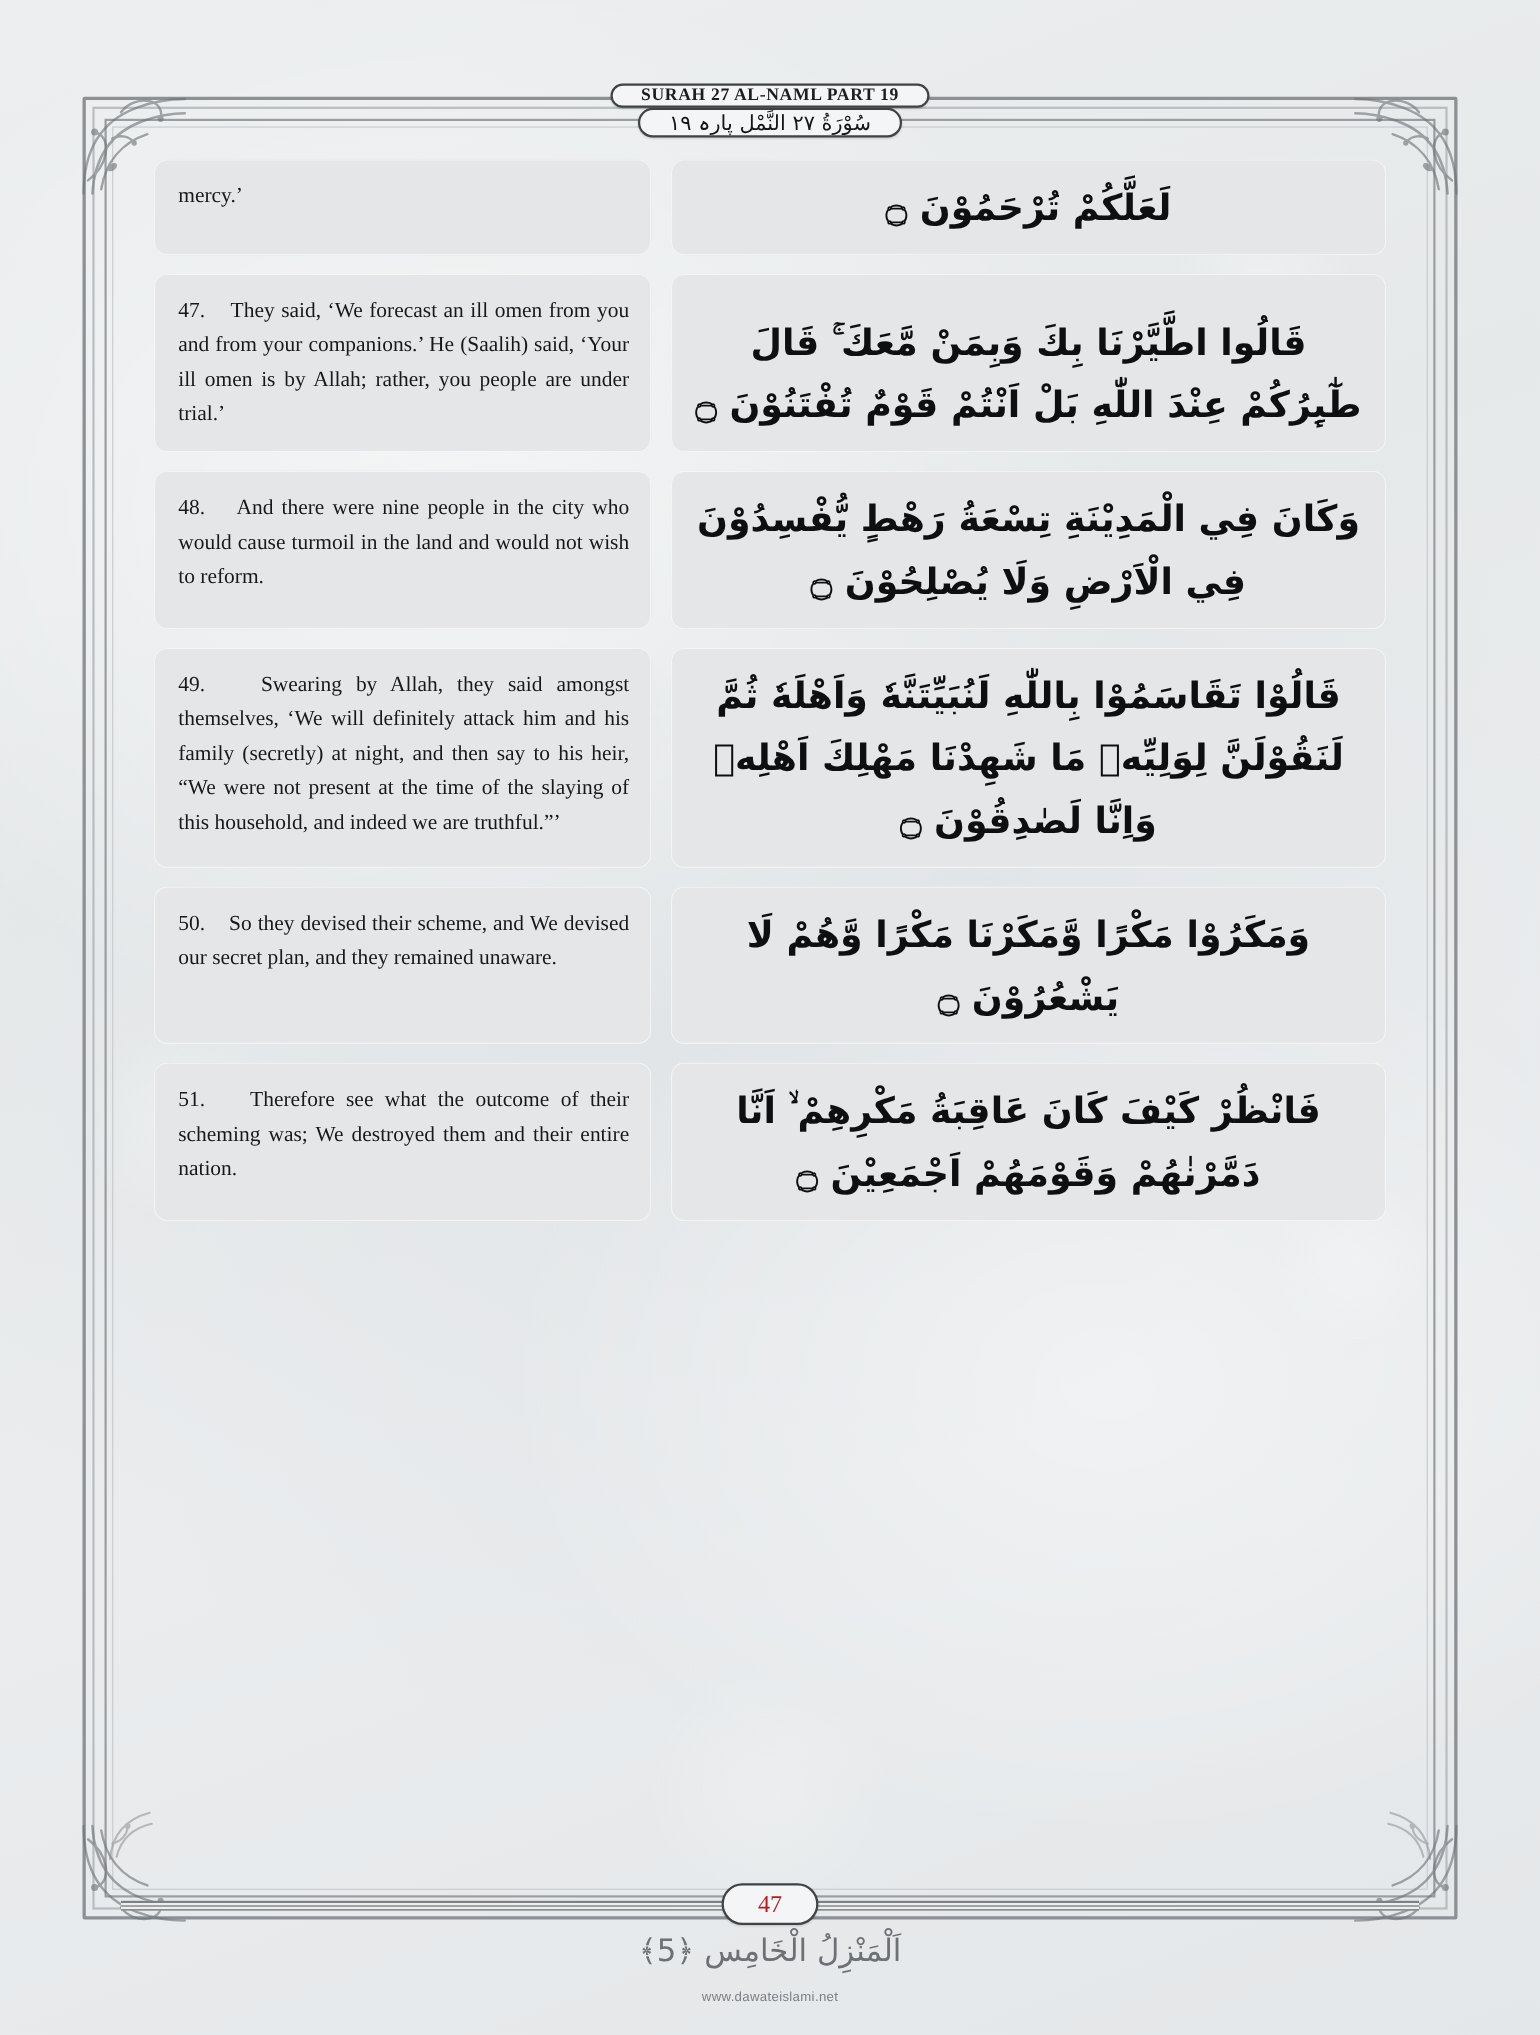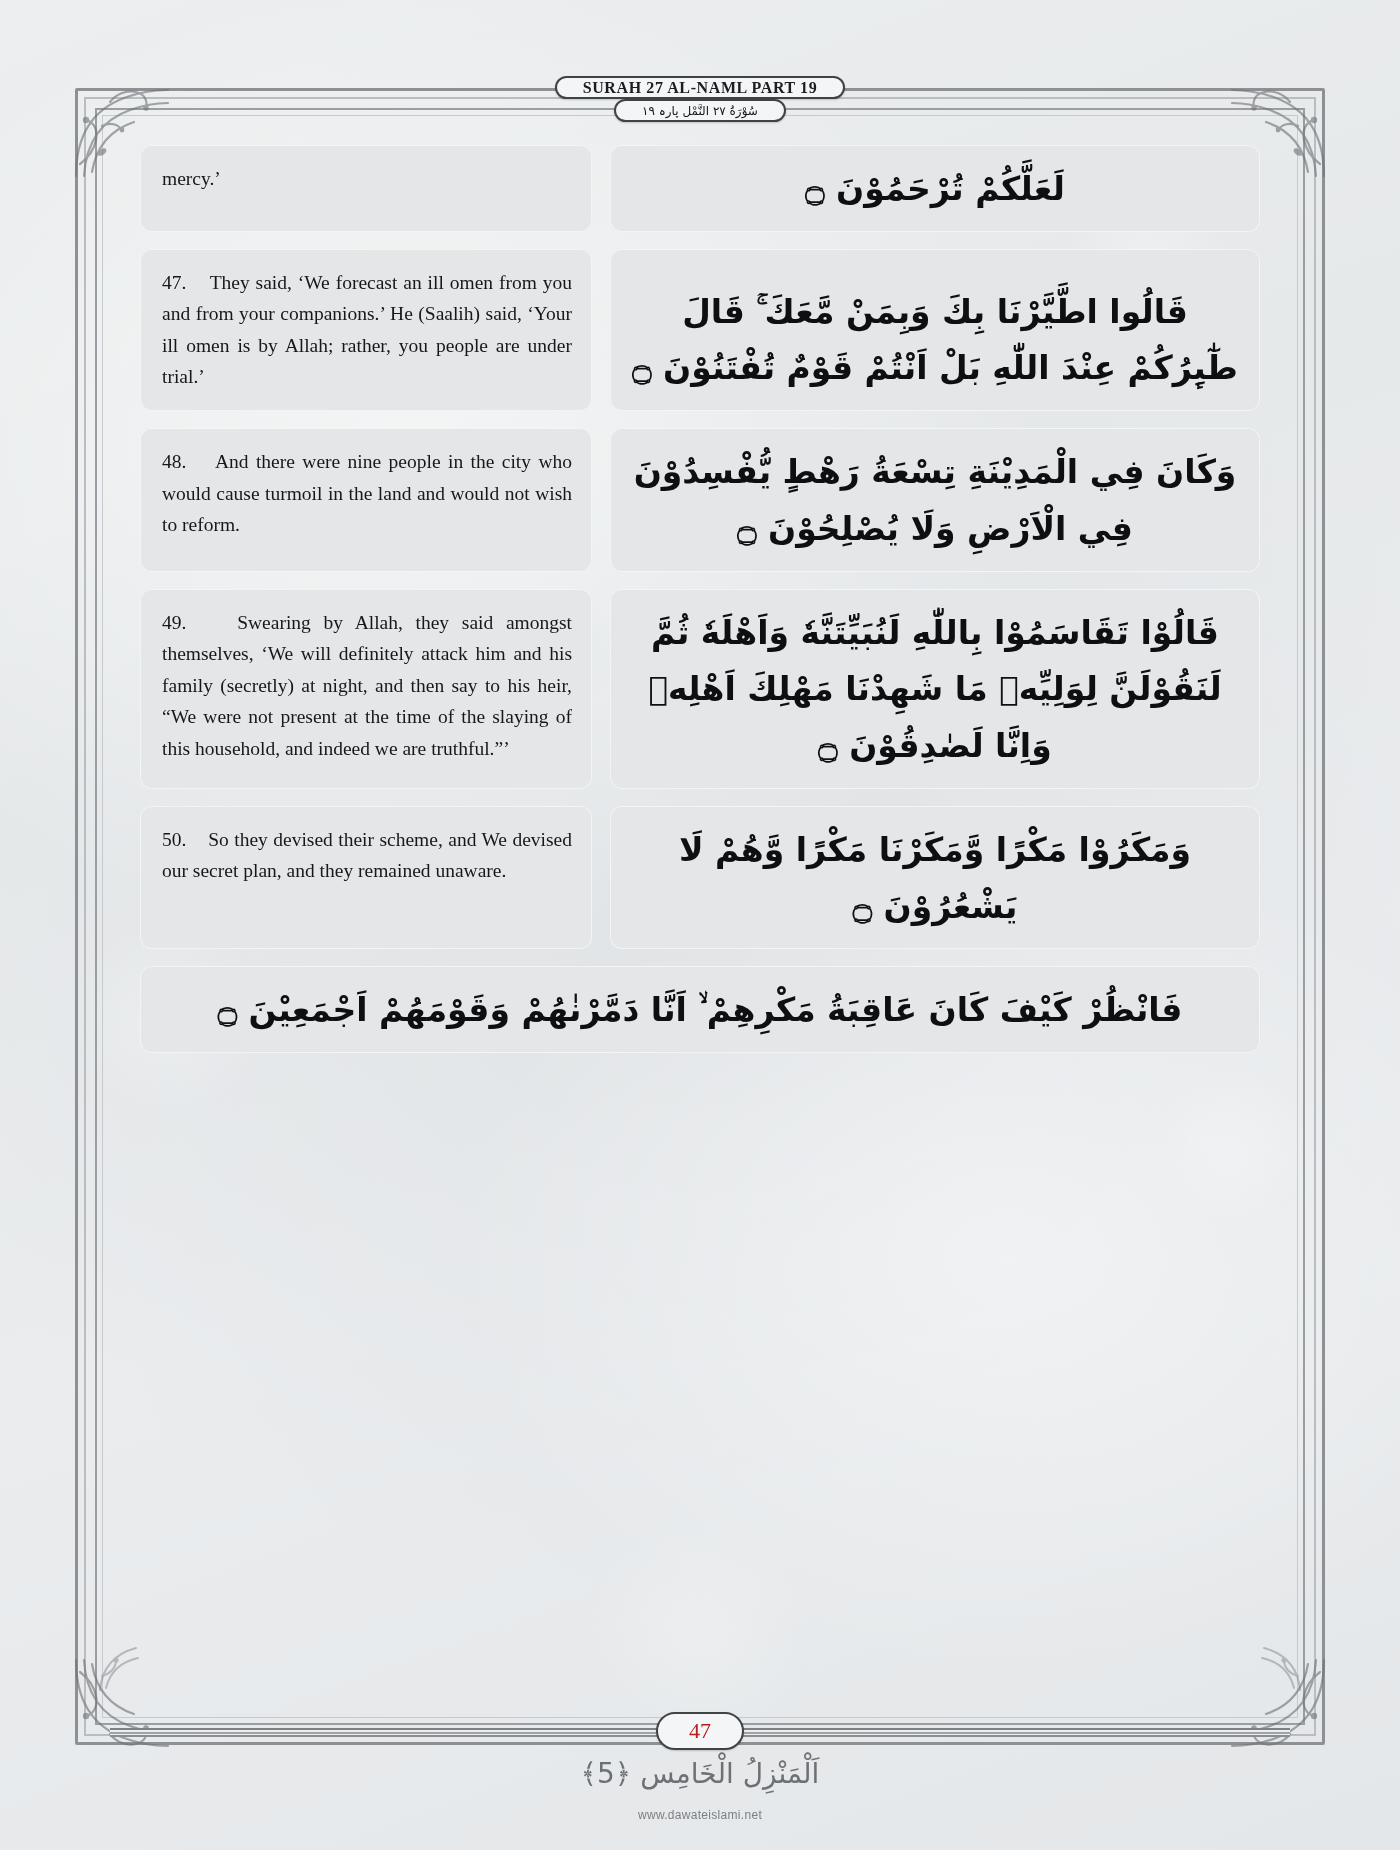--- a/index.html
+++ b/index.html
@@ -71,21 +71,21 @@
     border-radius:26px;
     height:34px;
     display:flex;align-items:center;justify-content:center;
     padding:0 26px;
     box-shadow:0 1px 2px rgba(0,0,0,.18);
     position:relative;z-index:4;
   }
   .cartouche-en{letter-spacing:.6px;font-size:16px;font-weight:bold;color:#1b1e20;white-space:nowrap;}
   .cartouche-ar{
     font-family:"DejaVu Sans","Liberation Sans",sans-serif;
-    font-size:12px;color:#14171a;white-space:nowrap;direction:rtl;
+    font-size:19px;color:#14171a;white-space:nowrap;direction:rtl;
   }
   .hdr-rule{
     flex:1;height:11px;margin:0 -14px;
     background:
       linear-gradient(to bottom,
         transparent 0 1px,
         #7d8184 1px 3px,
         #eceeef 3px 5px,
         #9fa3a6 5px 7px,
         #eceeef 7px 9px,
@@ -328,20 +328,25 @@
         <span class="vnum">50.</span>
         <span>&nbsp;&nbsp;</span>
         <span>So they devised their scheme, and We devised our secret plan, and they remained unaware.</span>
       </div>
       <div class="card card-ar">
         <div>وَمَكَرُوْا مَكْرًا وَّمَكَرْنَا مَكْرًا وَّهُمْ لَا يَشْعُرُوْنَ ۝</div>
       </div>
     </div>
 
     <div class="row">
+      <div class="card card-en">
+        <span class="vnum">51.</span>
+        <span>&nbsp;&nbsp;</span>
+        <span>Therefore see what the outcome of their scheming was; We destroyed them and their entire nation.</span>
+      </div>
       <div class="card card-ar">
         <div>فَانْظُرْ كَيْفَ كَانَ عَاقِبَةُ مَكْرِهِمْ ۙ اَنَّا دَمَّرْنٰهُمْ وَقَوْمَهُمْ اَجْمَعِيْنَ ۝</div>
       </div>
     </div>
 
   </div>
 
   <div class="footer-rule"></div>
   <div class="page-badge">
     <span>47</span>

